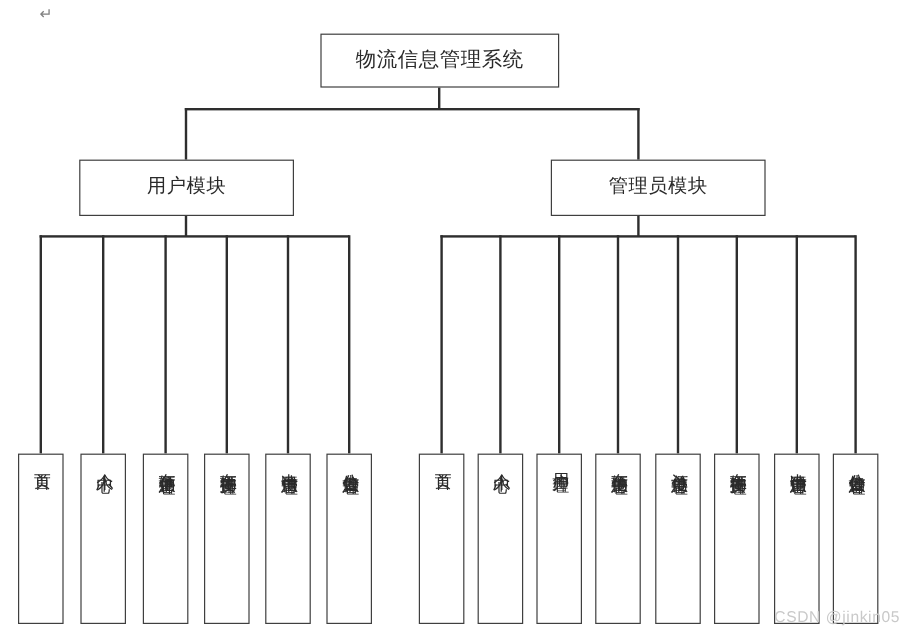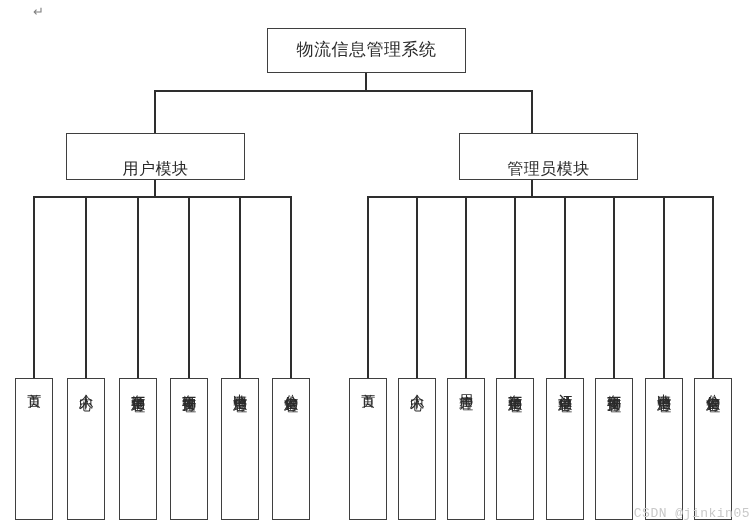--- a/index.html
+++ b/index.html
@@ -57,21 +57,20 @@
     height: 45px;
     border-width: 1.6px;
   }
   .node.root .label { font-size: 17px; }
 
   
   .node.module {
     top: 133px;
     width: 179px;
     height: 47px;
-    align-items: flex-end;
   }
   .node.module.left  { left: 66px; }
   .node.module.right { left: 459px; }
   .node.module .label { font-size: 16px; }
 
   
   .node.leaf {
     top: 378px;
     height: 142px;
     width: 38px;
@@ -94,21 +93,21 @@
     background: #2e2e2e;
   }
   .line.v { width: 2px; }
   .line.h { height: 2px; }
 
   
   .watermark {
     position: absolute;
     right: 6px;
     bottom: 4px;
-    font-family: Liberation Mono, monospace;
+    font-family: Liberation Sans, sans-serif;
     font-size: 13px;
     color: #c9c9c9;
     letter-spacing: 0.5px;
     user-select: none;
     white-space: nowrap;
   }
 </style>
 </head>
 <body>
 

